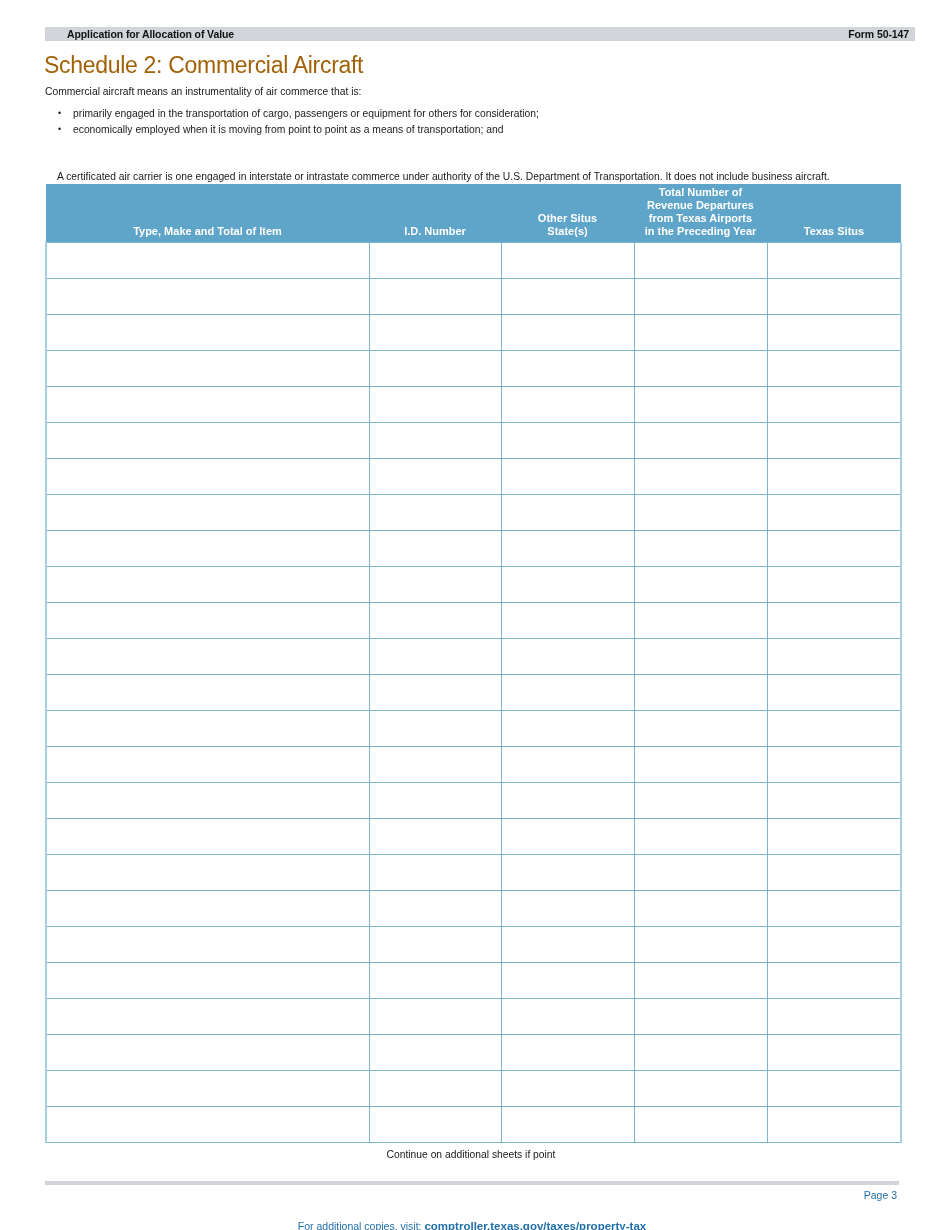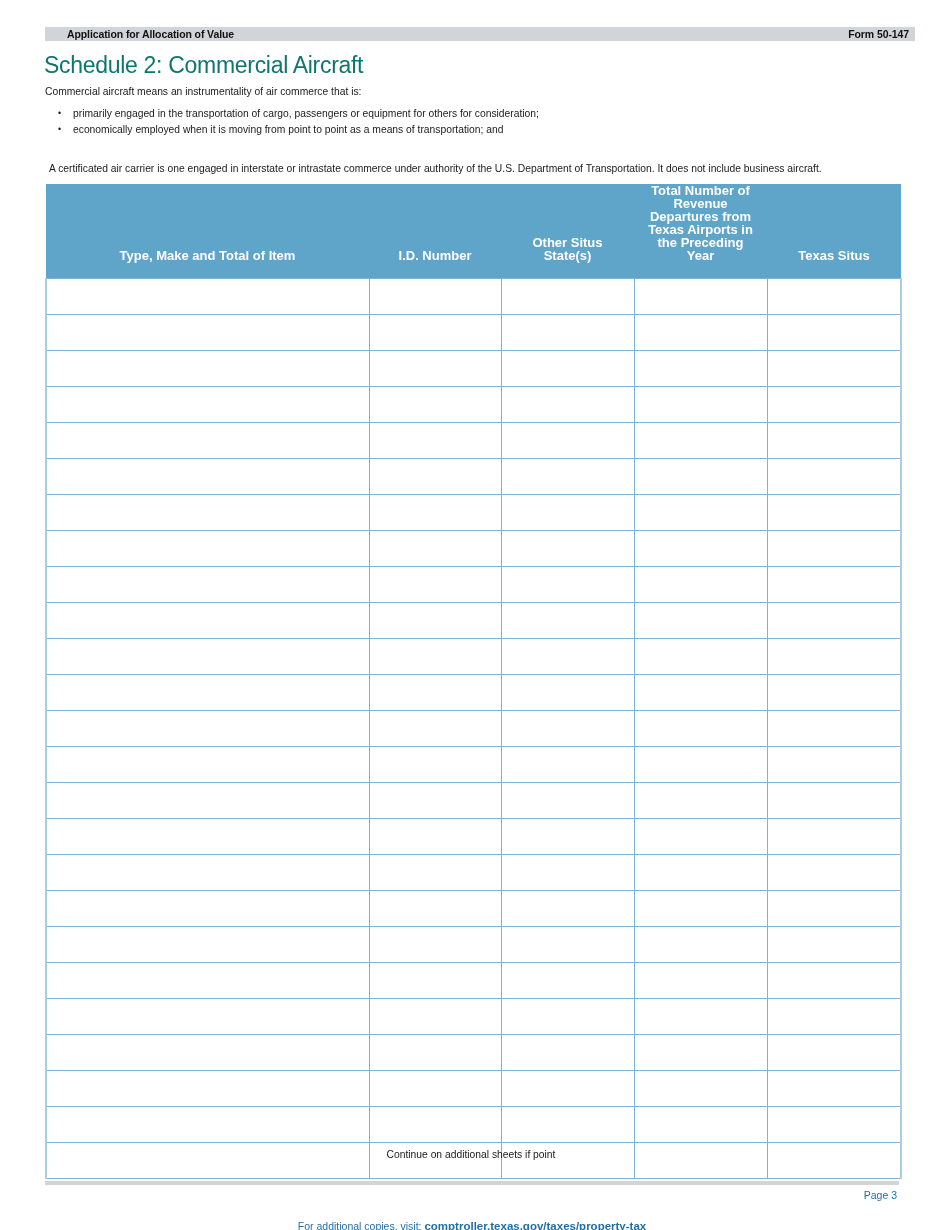--- a/index.html
+++ b/index.html
@@ -1,26 +1,26 @@
 <!DOCTYPE html>
 <html><head>
 <meta charset="utf-8">
 <style>
   html, body { margin: 0; padding: 0; background: #ffffff; }
   body { width: 950px; height: 1230px; position: relative; font-family: "Liberation Sans", "DejaVu Sans", sans-serif; color: #1a1a1a; }
   .topbar { position: absolute; left: 45px; top: 27px; width: 854px; height: 14px; background: #d1d5d9; display: flex; justify-content: space-between; align-items: center; padding-left: 16px; }
   .topbar span { font-size: 10.5px; font-weight: bold; color: #111; padding: 0 6px; letter-spacing: -0.1px; }
-  .title { position: absolute; left: 44px; top: 52px; font-size: 23px; color: #0f766e; font-weight: normal; letter-spacing: -0.3px; margin: 0; }
+  .title { position: absolute; left: 44px; top: 52px; font-size: 23px; color: #a16207; font-weight: normal; letter-spacing: -0.3px; margin: 0; }
   .intro { position: absolute; left: 45px; top: 86px; font-size: 10.3px; margin: 0; }
   ul.bullets { position: absolute; left: 45px; top: 106px; margin: 0; padding: 0; list-style: none; font-size: 10.3px; }
   ul.bullets li { position: relative; padding-left: 28px; height: 15.5px; line-height: 15px; }
   ul.bullets li::before { content: "•"; position: absolute; left: 13px; top: 0; font-size: 9px; }
-  .carrier { position: absolute; left: 45px; top: 159px; font-size: 10.3px; margin: 4px; }
+  .carrier { position: absolute; left: 45px; top: 159px; font-size: 10.3px; margin: 12px; }
   table.grid { position: absolute; left: 45px; top: 184px; width: 855px; border-collapse: collapse; table-layout: fixed; }
-  table.grid th { background: #5fa4c9; color: #ffffff; font-size: 13px; font-weight: bold; vertical-align: bottom; text-align: center; padding: 0 4px 16px 4px; height: 54px; line-height: 13px; border: none; }
+  table.grid th { background: #5fa4c9; color: #ffffff; font-size: 11px; font-weight: bold; vertical-align: bottom; text-align: center; padding: 0 4px 4px 4px; height: 54px; line-height: 13px; border: none; }
   table.grid td { height: 35px; border: 1px solid #7fb3d3; padding: 0; }
   table.grid tr.r td:first-child { border-left: 2px solid #a9cde2; }
   table.grid tr.r td:last-child { border-right: 2px solid #a9cde2; }
   .continue { position: absolute; left: 0; width: 942px; top: 1149px; text-align: center; font-size: 10.3px; margin: 0; }
   .footbar { position: absolute; left: 45px; top: 1181px; width: 854px; height: 4px; background: #d1d5d9; }
   .footer { position: absolute; left: 45px; top: 1188px; width: 854px; height: 16px; font-size: 10.5px; color: #1f6fa8; }
   .footer .center { position: absolute; left: 0; width: 854px; text-align: center; margin-top: 32px; }
   .footer .link { font-weight: bold; font-size: 11.5px; color: #1f6fa8; text-decoration: none; }
   .footer .page { position: absolute; right: 2px; top: 1px; }
 </style>

